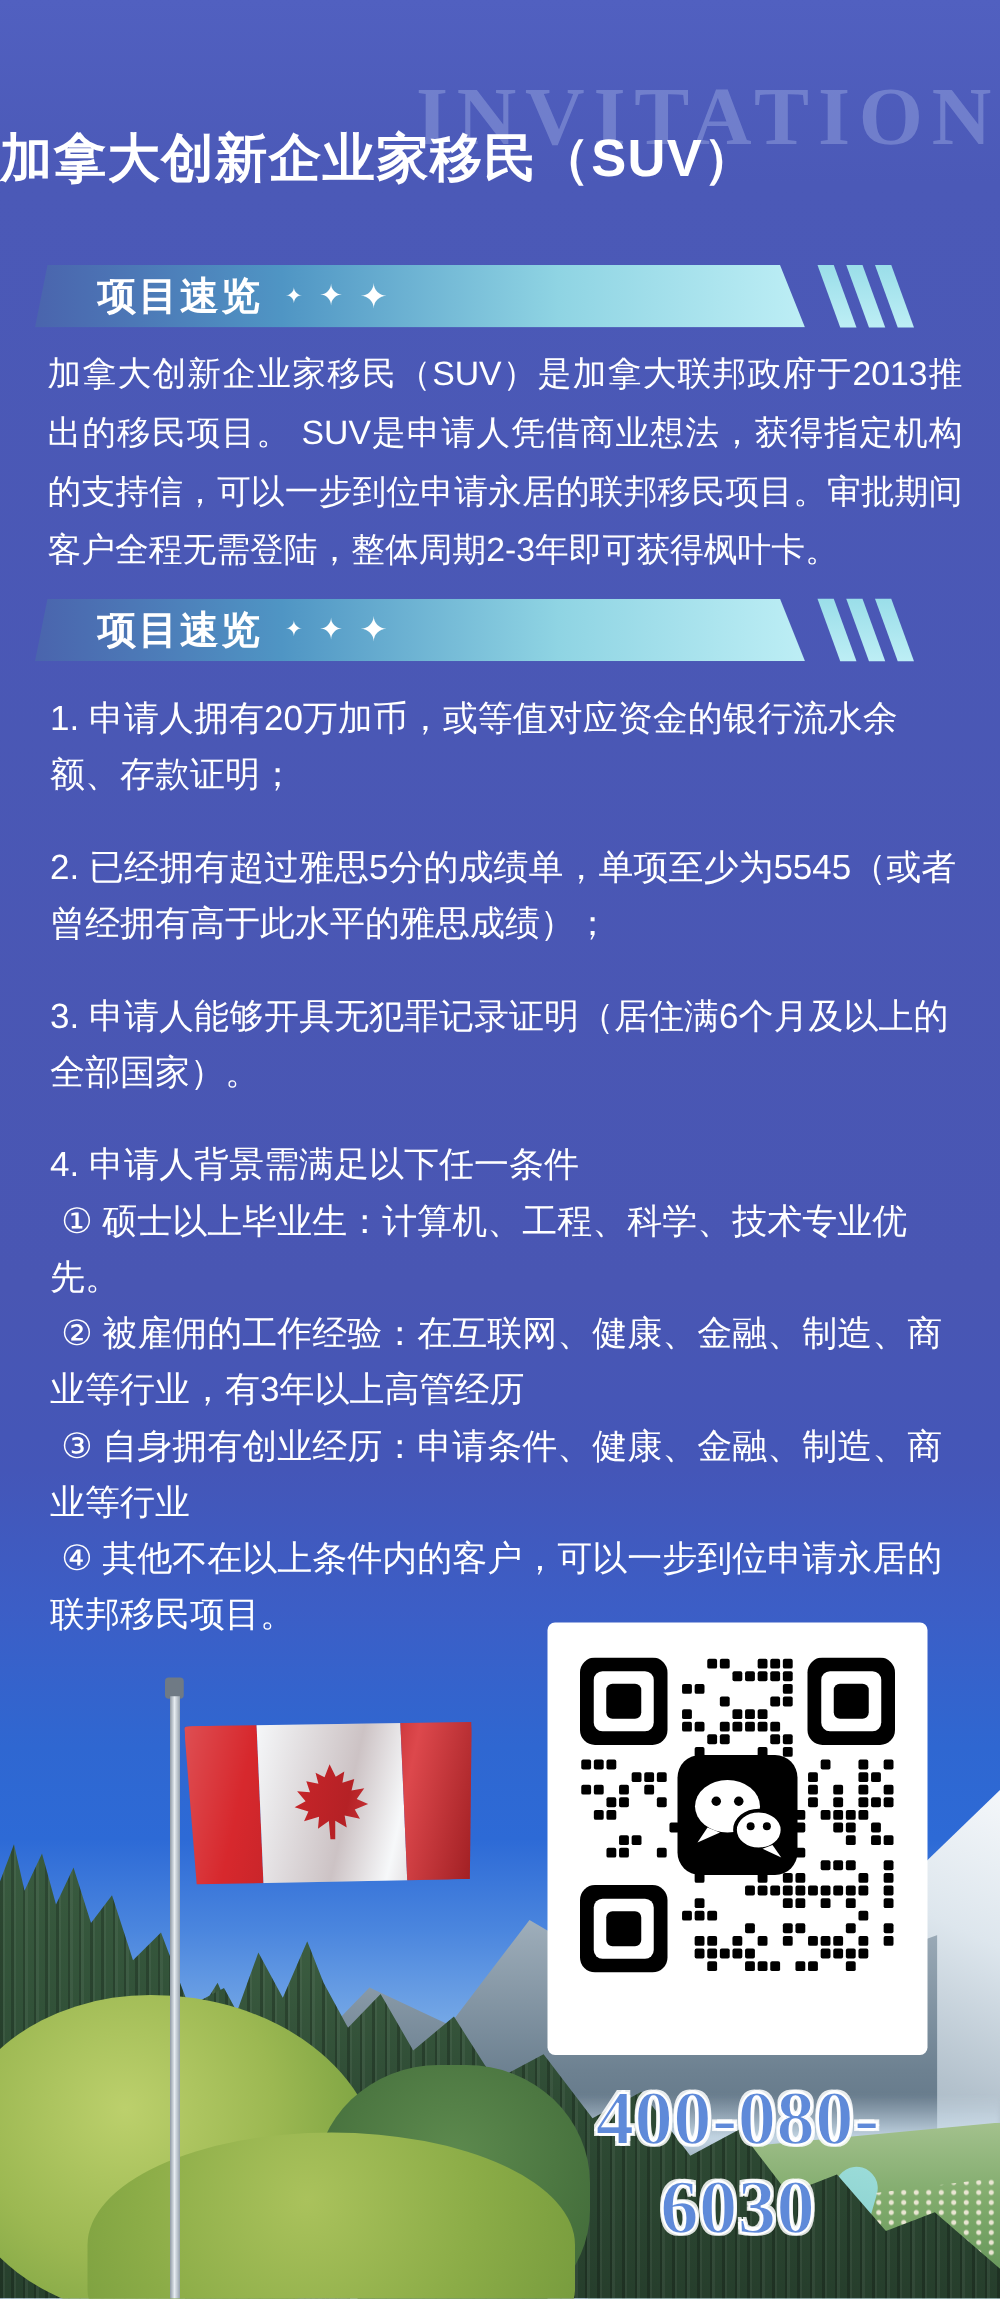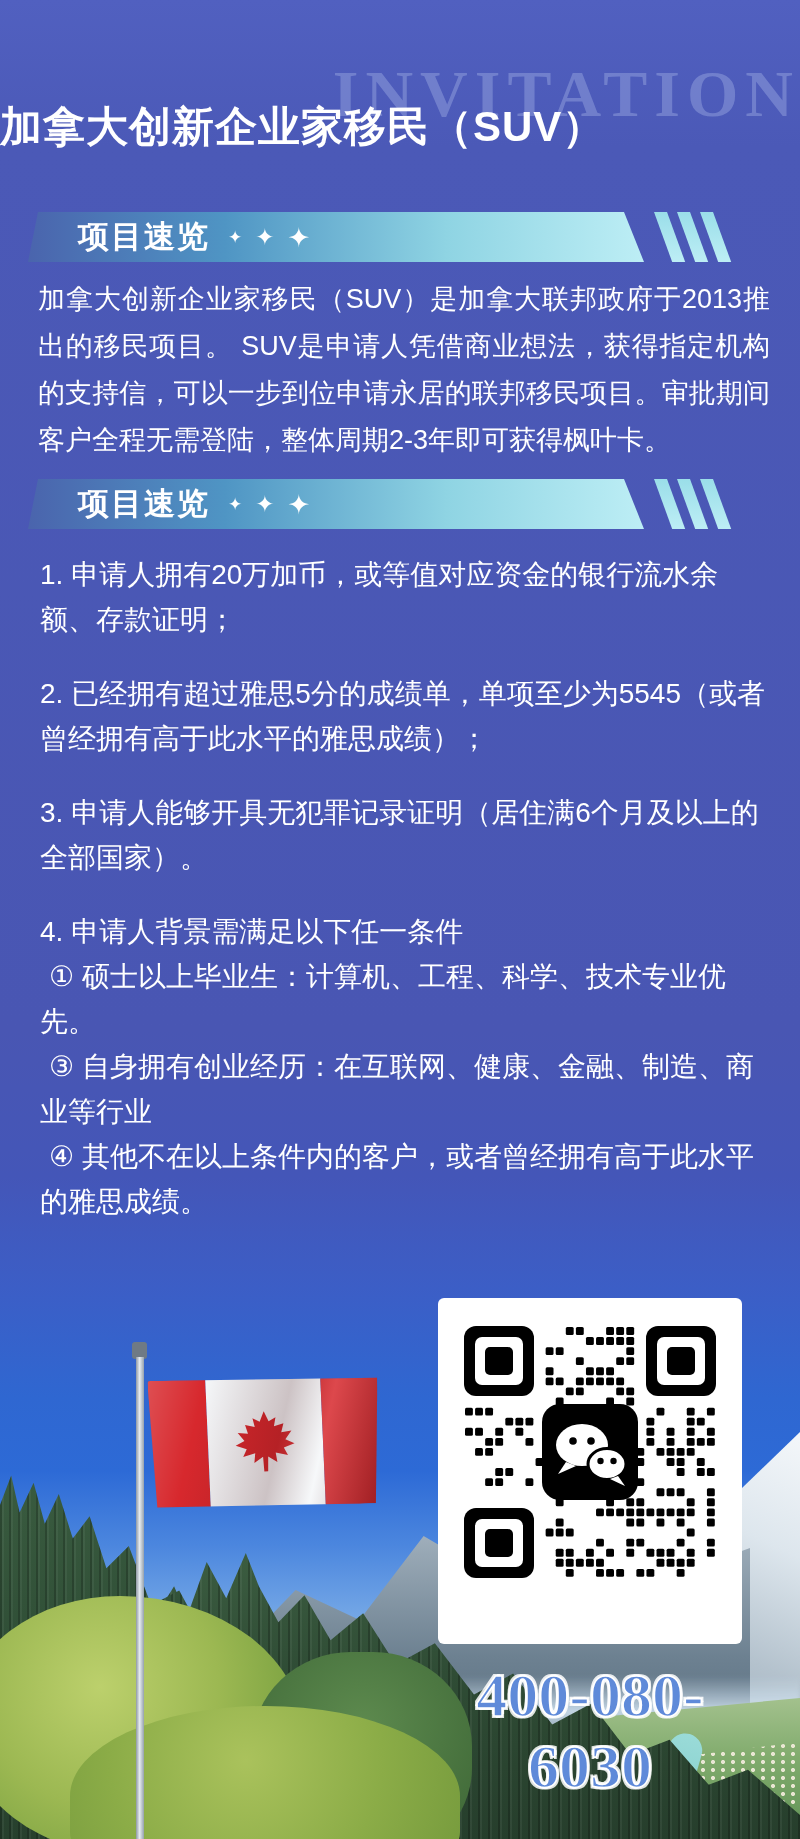--- a/index.html
+++ b/index.html
@@ -178,22 +178,23 @@
     <span class="stripe st2"></span>
     <span class="stripe st3"></span>
   </div>
 
   <div class="req-list">
     <p class="item">1. 申请人拥有20万加币，或等值对应资金的银行流水余额、存款证明；</p>
     <p class="item">2. 已经拥有超过雅思5分的成绩单，单项至少为5545（或者曾经拥有高于此水平的雅思成绩）；</p>
     <p class="item">3. 申请人能够开具无犯罪记录证明（居住满6个月及以上的全部国家）。</p>
     <p>4. 申请人背景需满足以下任一条件</p>
     <p class="sub">① 硕士以上毕业生：计算机、工程、科学、技术专业优先。</p>
-    <p class="sub">③ 自身拥有创业经历：在互联网、健康、金融、制造、商业等行业</p>
-    <p class="sub">④ 其他不在以上条件内的客户，或者曾经拥有高于此水平的雅思成绩。</p>
+    <p class="sub">② 被雇佣的工作经验：在互联网、健康、金融、制造、商业等行业，有3年以上高管经历</p>
+    <p class="sub">③ 自身拥有创业经历：申请条件、健康、金融、制造、商业等行业</p>
+    <p class="sub">④ 其他不在以上条件内的客户，可以一步到位申请永居的联邦移民项目。</p>
   </div>
 
   <div class="mt-right"></div>
   <div class="mt-central"></div>
   <div class="haze"></div>
   <div class="valley"></div>
   <div class="river"></div>
   <div class="town"></div>
   <div class="forest-main"></div>
   <div class="forest-left"></div>

